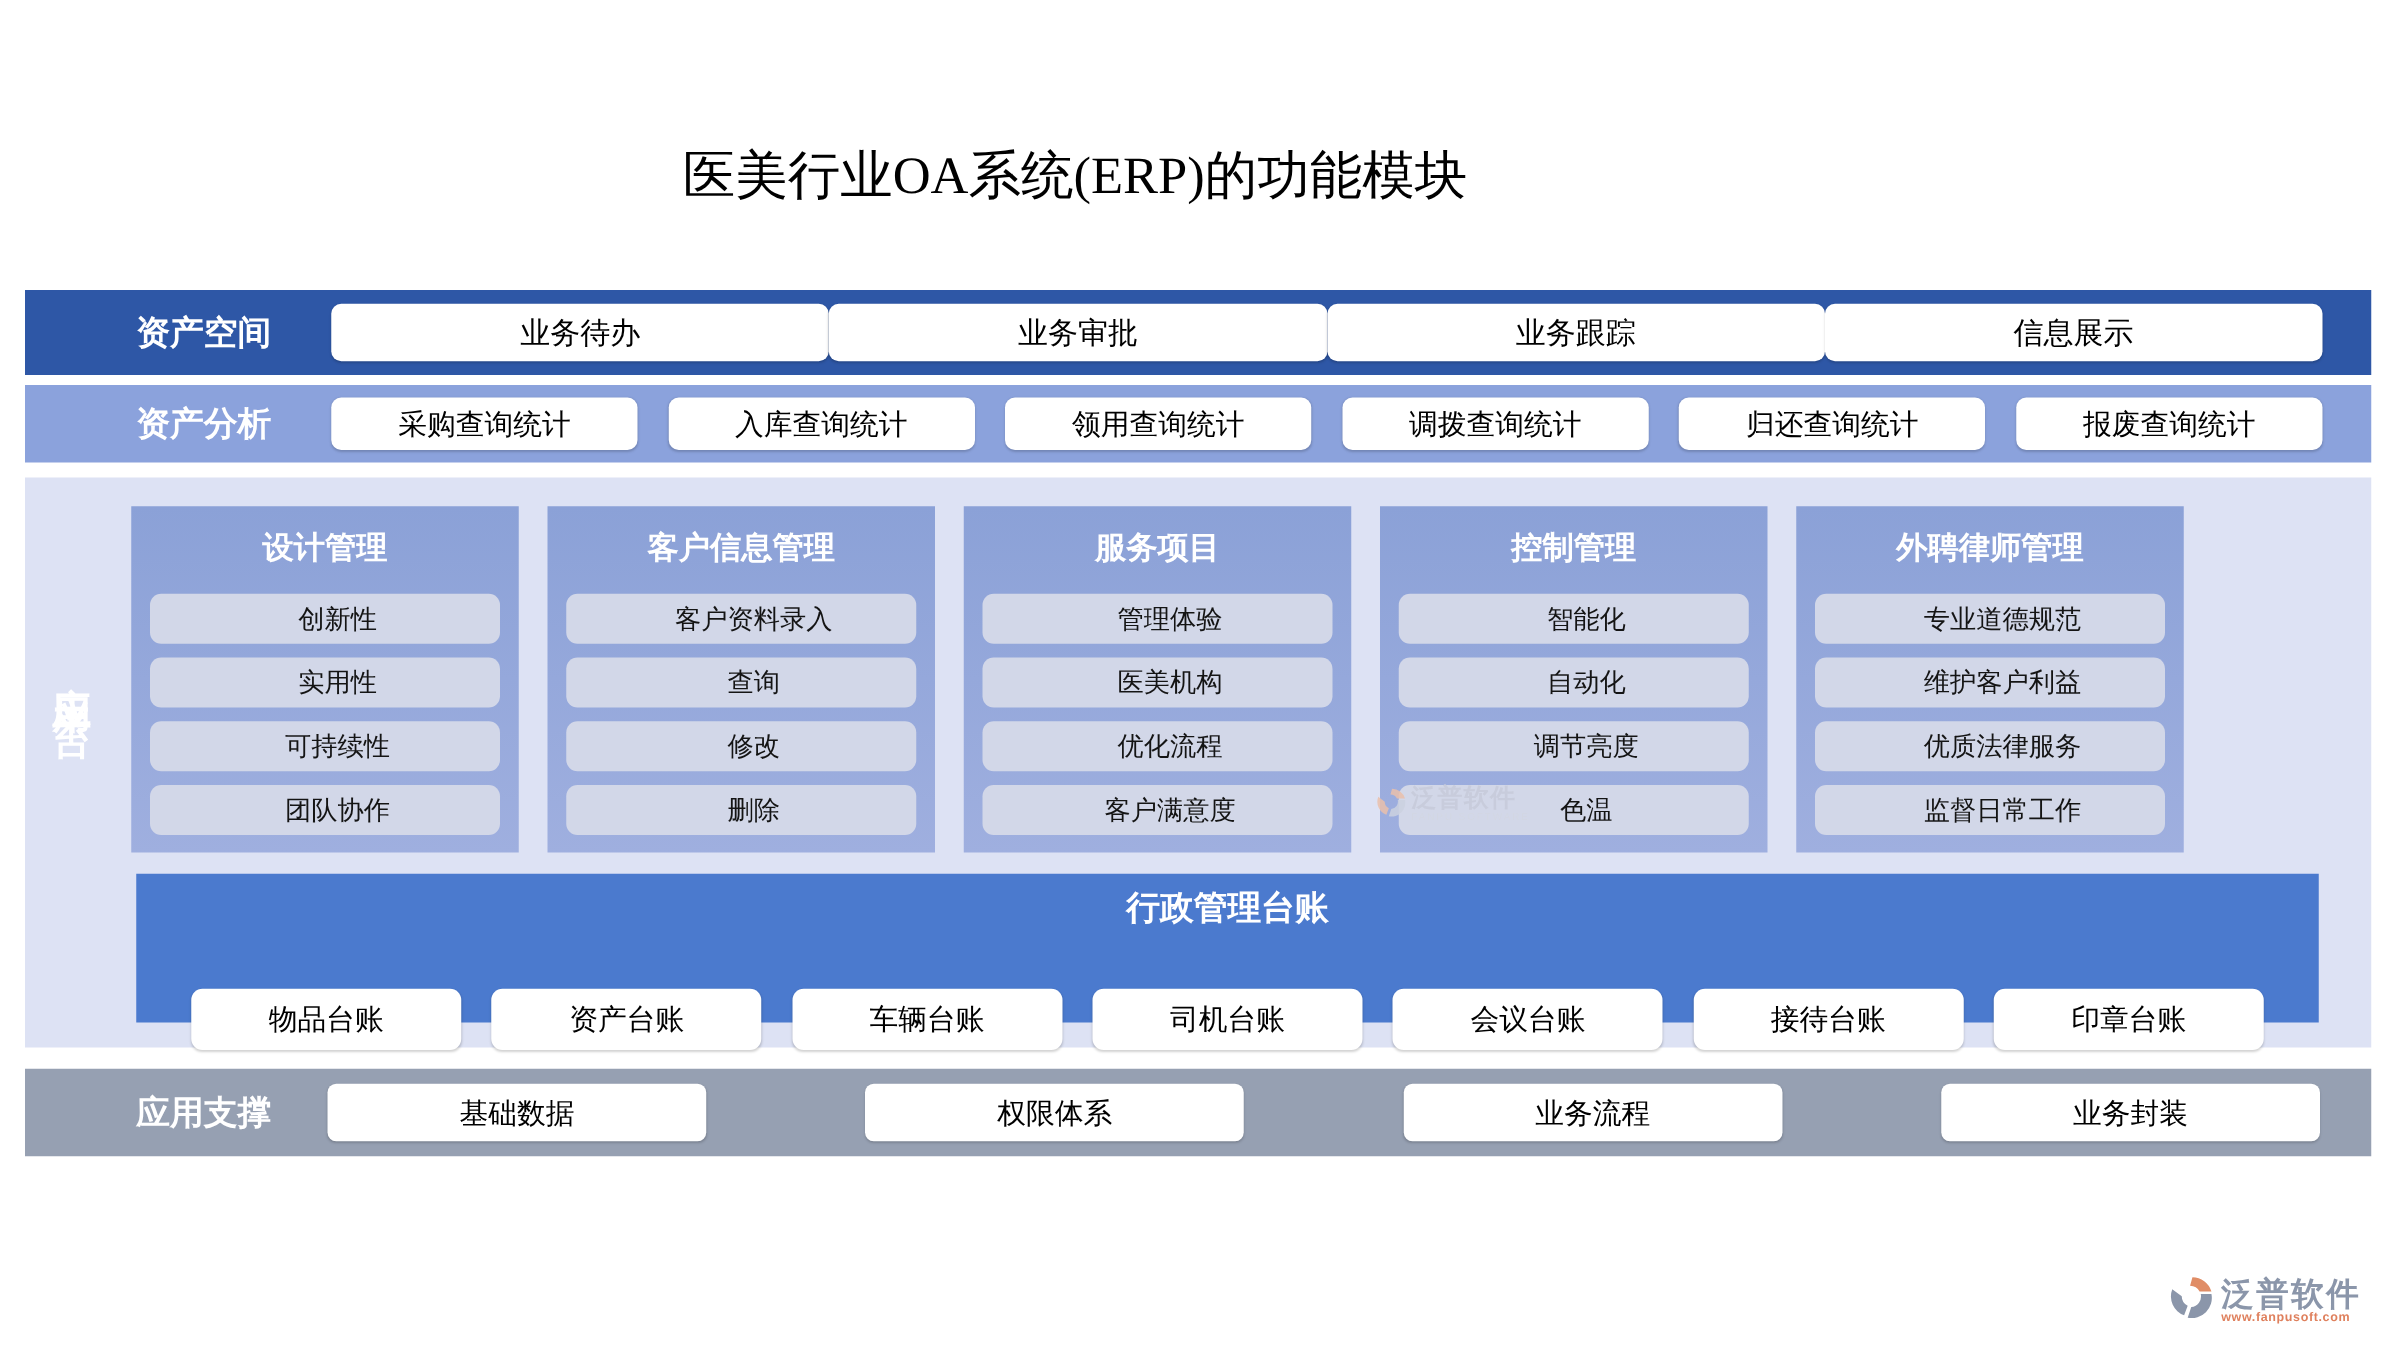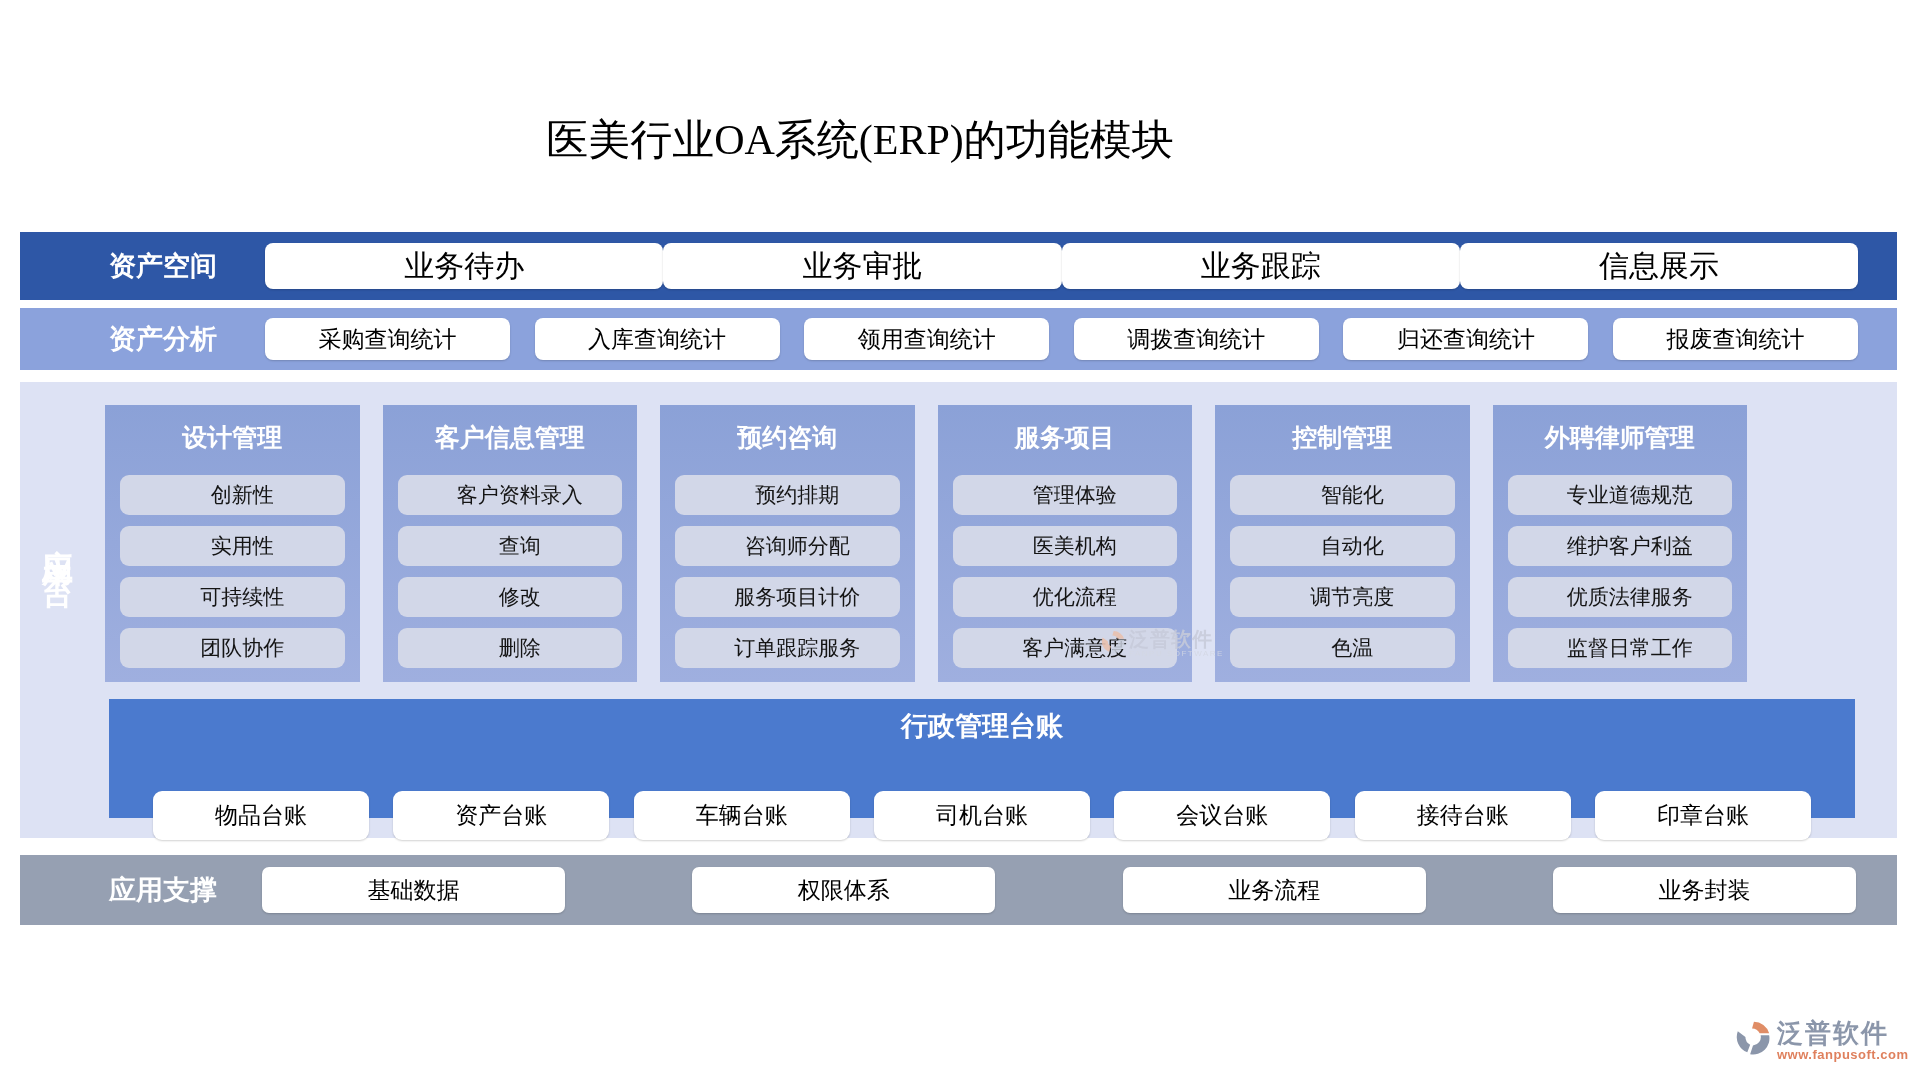--- a/index.html
+++ b/index.html
@@ -23,21 +23,21 @@
   }
   .band .buttons {
     position: absolute; left: 245px; right: 39px; top: 50%; transform: translateY(-50%);
     display: flex; justify-content: space-between;
   }
   .btn {
     background: #fff; color: #000; display: flex; align-items: center; justify-content: center;
     border-radius: 8px; box-shadow: 0 1px 2px rgba(0,0,0,0.18); white-space: nowrap;
   }
   #band-space   { top: 232px; height: 68px; background: #2e57a6; }
-  #band-space .btn { width: 423px; height: 46px; font-size: 30px; }
+  #band-space .btn { width: 423px; height: 46px; font-size: 24px; }
   #band-analysis { top: 308px; height: 62px; background: #8ba2dc; }
   #band-analysis .btn { width: 245px; height: 42px; font-size: 23px; }
 
   
   #platform {
     position: absolute; left: 20px; top: 382px; width: 1877px; height: 456px;
     background: #dde2f4;
   }
   #platform .vlabel {
     position: absolute; left: 16px; top: 142px;
@@ -85,21 +85,21 @@
   .wm-text { font-size: 20px; font-weight: 700; color: #c7cbda; letter-spacing: 1px;
              font-family: "Liberation Sans", sans-serif; }
   .wm-sub  { font-size: 8px; color: #d3d7e3; letter-spacing: 1.5px;
              font-family: "Liberation Sans", sans-serif; }
 
   
   #logo { position: absolute; left: 1734px; top: 1019px; display: flex; align-items: center; gap: 5px; }
   #logo .logo-col { display: flex; flex-direction: column; line-height: 1.1; }
   .logo-text { font-size: 26px; font-weight: 700; color: #8b96aa; letter-spacing: 2px;
                font-family: "Liberation Sans", sans-serif; }
-  .logo-url  { font-size: 13px; font-weight: 700; color: #df805d; letter-spacing: 0.5px;
+  .logo-url  { font-size: 10px; font-weight: 700; color: #df805d; letter-spacing: 0.5px;
                font-family: "Liberation Sans", sans-serif; }
 </style>
 </head>
 <body>
 
 <div class="stage">
 
   <div class="page-title">医美行业OA系统(ERP)的功能模块</div>
 
   <div class="band" id="band-space">
@@ -134,27 +134,20 @@
         <div class="item">实用性</div>
         <div class="item">可持续性</div>
         <div class="item">团队协作</div>
       </div>
       <div class="column">
         <div class="col-title">客户信息管理</div>
         <div class="item">客户资料录入</div>
         <div class="item">查询</div>
         <div class="item">修改</div>
         <div class="item">删除</div>
-      </div>
-      <div class="column">
-        <div class="col-title">预约咨询</div>
-        <div class="item">预约排期</div>
-        <div class="item">咨询师分配</div>
-        <div class="item">服务项目计价</div>
-        <div class="item">订单跟踪服务</div>
       </div>
       <div class="column">
         <div class="col-title">服务项目</div>
         <div class="item">管理体验</div>
         <div class="item">医美机构</div>
         <div class="item">优化流程</div>
         <div class="item">客户满意度</div>
       </div>
       <div class="column">
         <div class="col-title">控制管理</div>

